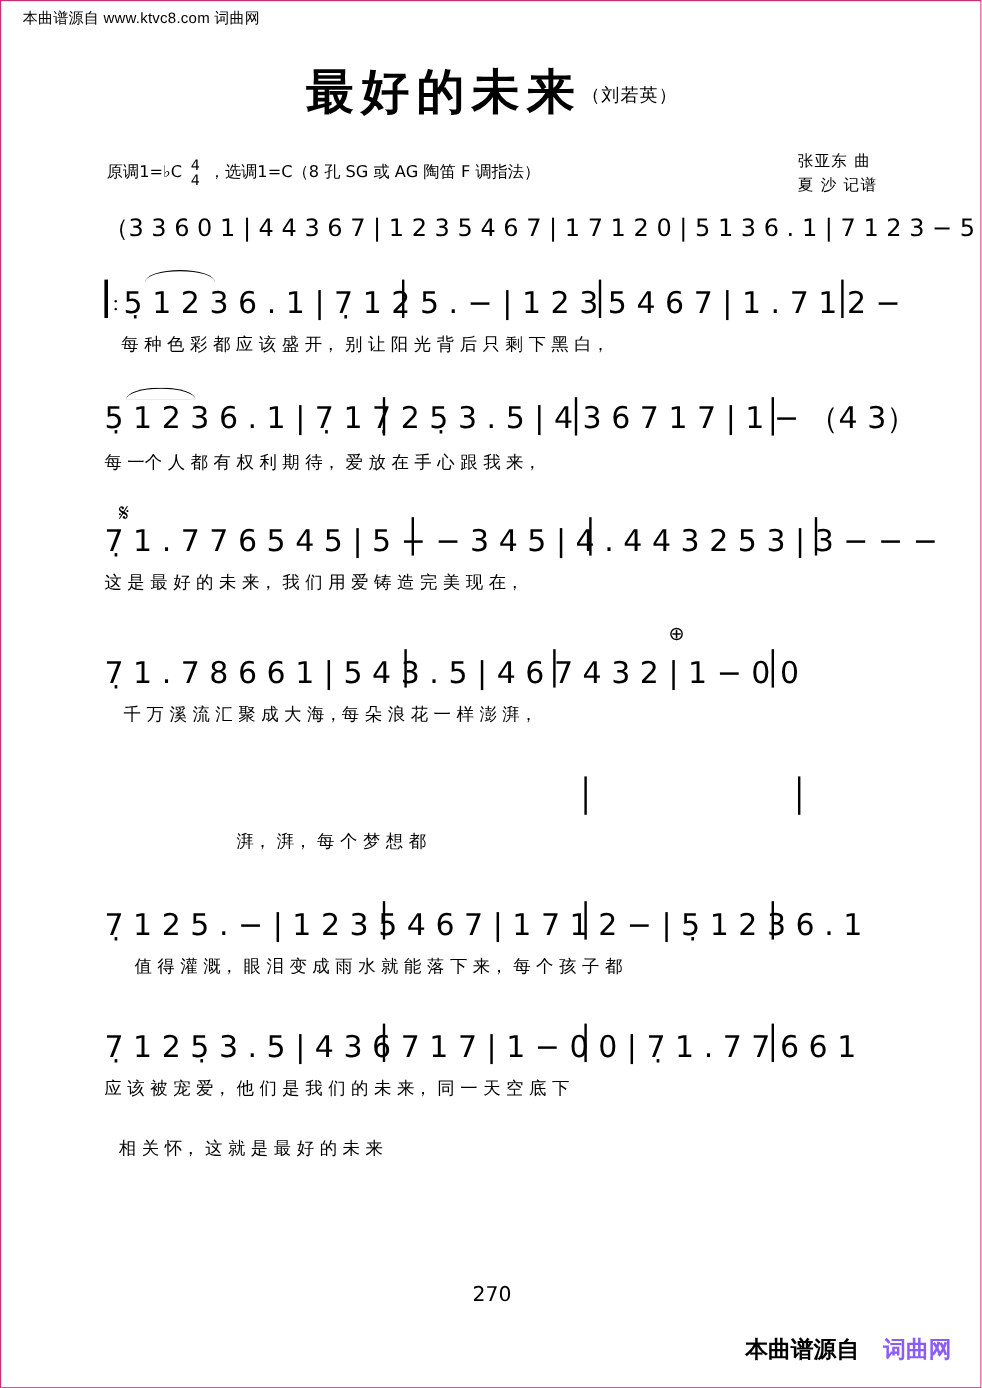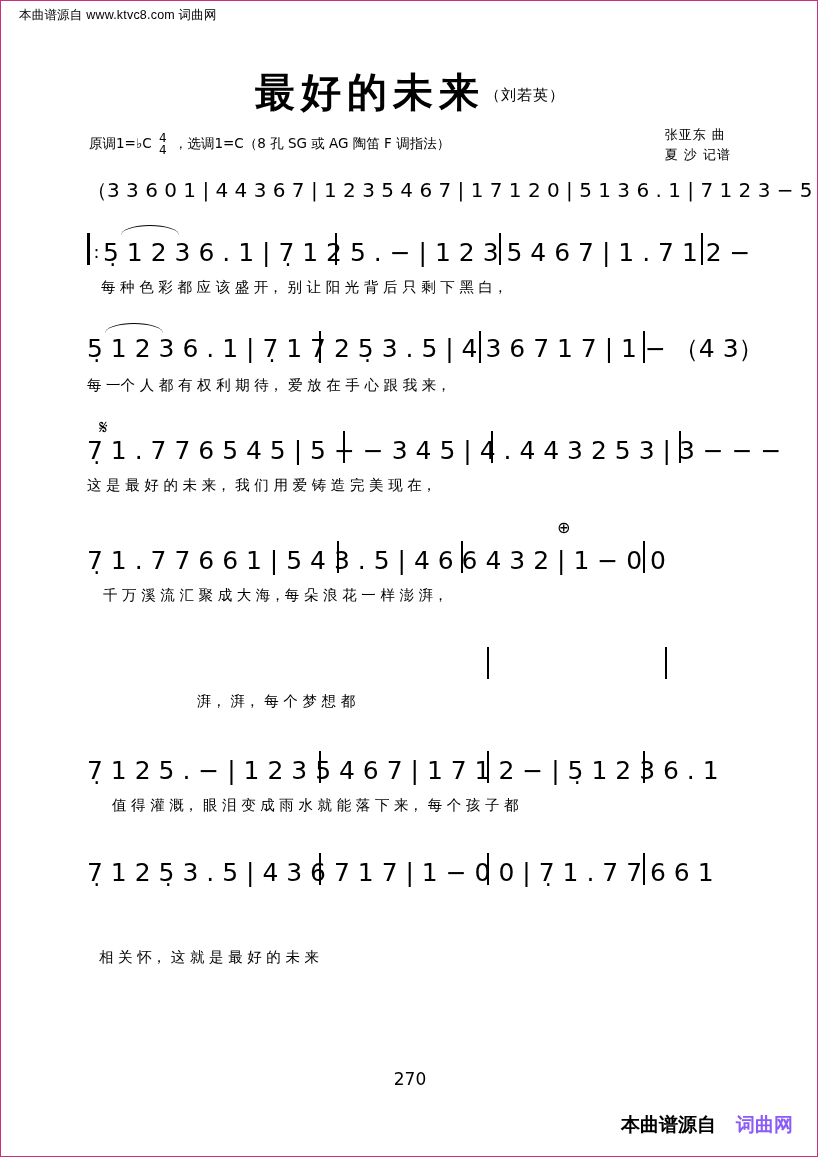--- a/index.html
+++ b/index.html
@@ -30,21 +30,21 @@
     top: 6px;
     font-size: 12.5px;
     font-family: "Liberation Sans", sans-serif;
     color: #000;
     letter-spacing: 0.2px;
     white-space: nowrap;
   }
   
   .title {
     position: absolute;
-    top: 64px;
+    top: 48px;
     left: 0;
     width: 818px;
     text-align: center;
     font-size: 40px;
     font-weight: bold;
     letter-spacing: 6px;
     font-family: "DejaVu Sans", sans-serif;
   }
   .title-sub {
     font-size: 15px;
@@ -227,21 +227,21 @@
       <div class="bar" style="left:592px;"></div>
     </div>
     <div class="lyrline">
       <div class="l" style="left:0px;">这 是 最 好 的 未   来，   我 们 用  爱 铸 造 完 美 现   在，</div>
     </div>
   </div>
 
   <div class="row" style="top:530px;">
     <div class="noteline">
       <div class="vmark" style="left:470px;bottom:46px;font-size:16px;">⊕</div>
-      <div class="n" style="left:0px;">7̣ 1 . 7 7 6 6 1 | 5 4 3 . 5 | 4 6 6 4 3 2 | 1 − 0  0</div>
+      <div class="n" style="left:0px;">7̣ 1 . 7 8 6 6 1 | 5 4 3 . 5 | 4 6 7 4 3 2 | 1 − 0  0</div>
       <div class="bar" style="left:250px;"></div>
       <div class="bar" style="left:374px;"></div>
       <div class="bar" style="left:556px;"></div>
     </div>
     <div class="lyrline">
       <div class="l" style="left:16px;">千 万 溪 流 汇 聚 成 大 海，每 朵 浪 花 一 样 澎 湃，</div>
     </div>
   </div>
 
   <div class="row" style="top:636px;">
@@ -266,20 +266,23 @@
     </div>
   </div>
 
   <div class="row" style="top:842px;">
     <div class="noteline">
       <div class="n" style="left:0px;">7̣ 1 2 5̣ 3 . 5 | 4 3 6 7 1 7 | 1 − 0  0 | 7̣ 1 . 7 7 6 6 1</div>
       <div class="bar" style="left:232px;"></div>
       <div class="bar" style="left:400px;"></div>
       <div class="bar" style="left:556px;"></div>
     </div>
+    <div class="lyrline">
+      <div class="l" style="left:0px;">应 该 被 宠 爱， 他 们 是 我 们 的 未 来，    同 一 天 空 底 下</div>
+    </div>
   </div>
 
   <div class="row" style="top:944px;">
     <div class="lyrline">
       <div class="l" style="left:12px;">相 关 怀， 这  就 是 最 好 的    未  来</div>
     </div>
   </div>
 
   <div class="pagenum">270</div>
 

